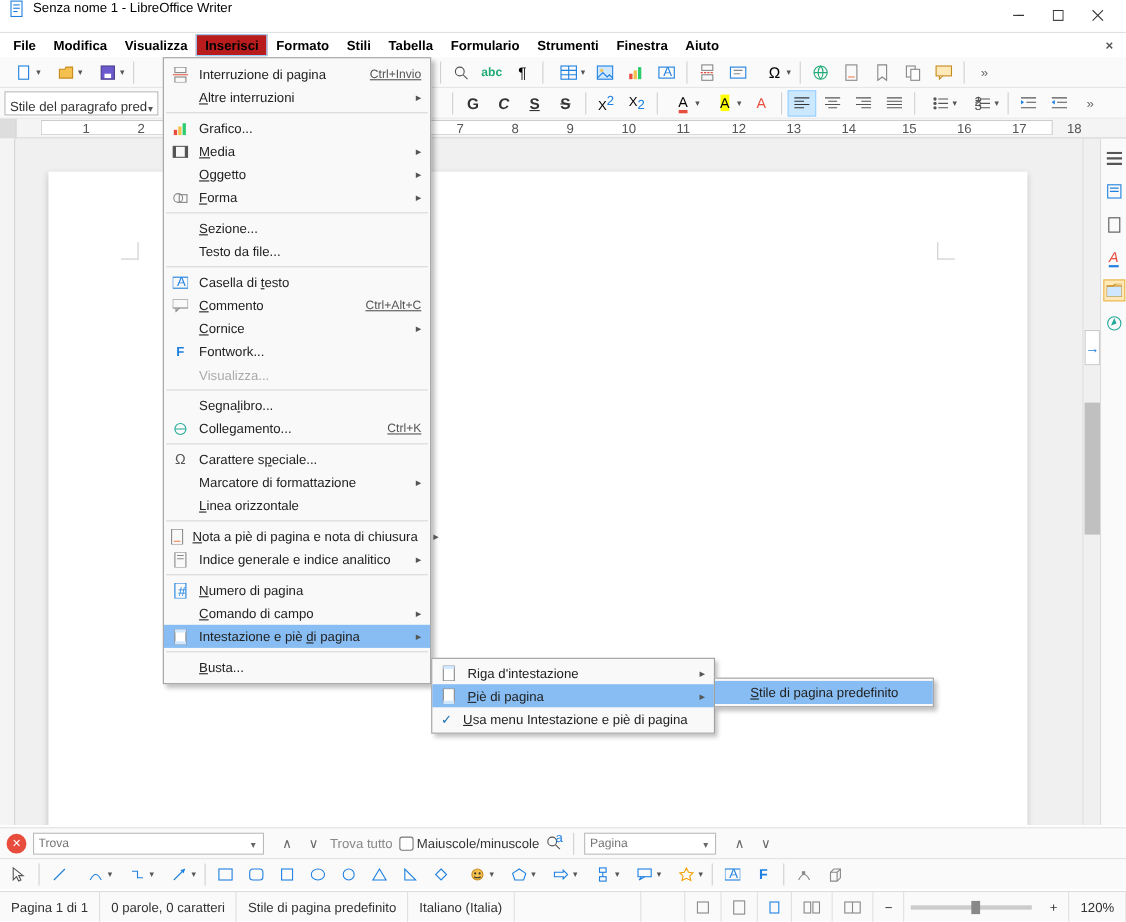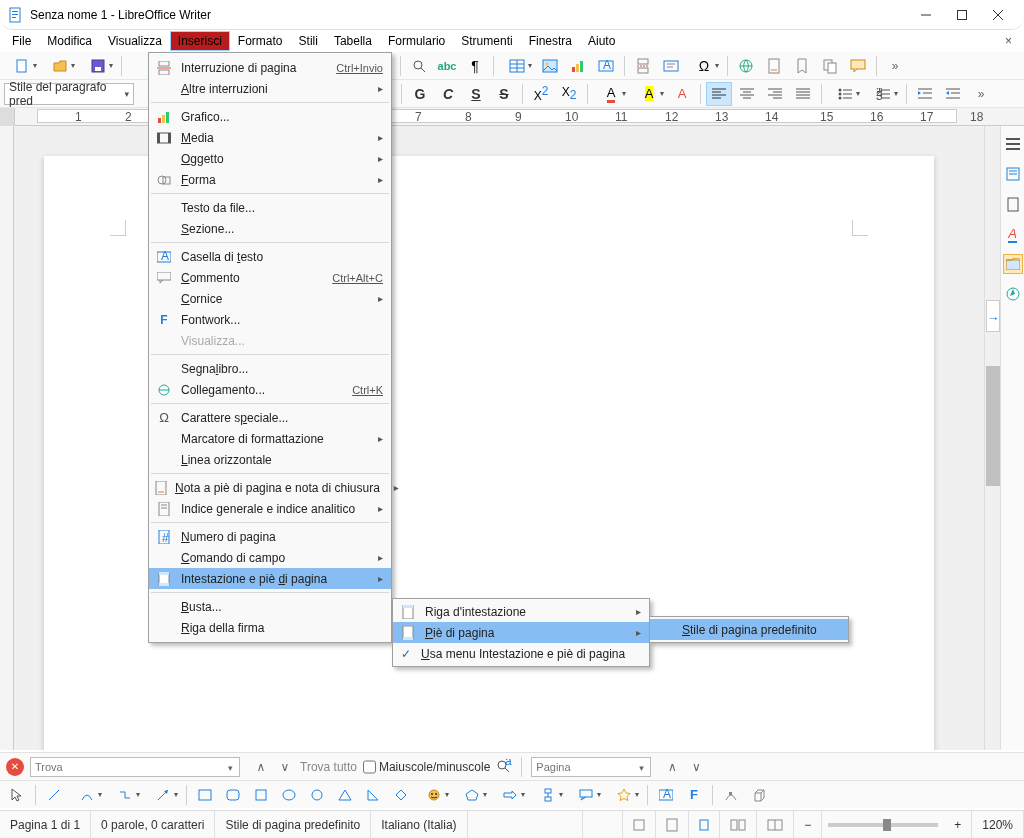--- a/index.html
+++ b/index.html
@@ -1,32 +1,32 @@
 <!DOCTYPE html>
 <html><head>
 <meta charset="utf-8">
 <style>
 * { margin:0; padding:0; box-sizing:border-box; font-family:"Segoe UI",Tahoma,sans-serif; font-size:12px; }
 body { width:1024px; height:838px; background:#fff; overflow:hidden; position:relative; }
-.titlebar { height:30px; background:#fff; display:flex; align-items:center; padding:0 8px; border-bottom:1px solid #e0e0e0;border-radius:13px;}
+.titlebar { height:30px; background:#fff; display:flex; align-items:flex-start; padding:0 8px; border-bottom:1px solid #e0e0e0;}
 .titlebar .doc-icon { width:16px; height:16px; margin-right:6px; }
 .titlebar .title { color:#000; }
 .titlebar .spacer { flex:1; }
 .winbtn { width:36px; height:28px; display:flex; align-items:center; justify-content:center; color:#333; }
-.menubar { height:22px; display:flex; align-items:center; padding:0 4px; background:#fff; }
+.menubar { height:22px; display:flex; align-items:center; padding:0 4px; background:#fff;font-weight:bold; }
 .menuitem { padding:3px 8px; cursor:default; }
 .menuitem.active { background:#b91c1c; border:1px solid #99d1ff; padding:2px 7px; }
 .menubar .closedoc { margin-left:auto; padding:0 8px; color:#555; }
 .toolbar { height:28px; background:#fafafa; display:flex; align-items:center; padding:2px 4px; gap:2px; border-bottom:1px solid #e6e6e6; overflow:hidden;}
 .tbtn { width:26px; height:24px; display:flex; align-items:center; justify-content:center; border:1px solid transparent; }
 .tbtn.split { width:36px; position:relative; }
 .tbtn.split::after { content:"▾"; font-size:8px; position:absolute; right:2px; color:#555;}
 .tbtn.pressed { background:#cce8ff; border:1px solid #99d1ff; }
 .sep { width:1px; height:20px; background:#d0d0d0; margin:0 3px; }
-.para-combo { width:130px; height:22px; border:1px solid #bbb; background:#fff; padding:0 4px; display:flex; align-items:center; font-size:11px; color:#333;}
+.para-combo { width:140px; height:22px; border:1px solid #bbb; background:#fff; padding:0 4px; display:flex; align-items:flex-end; font-size:11px; color:#333;}
 .para-combo::after { content:"▾"; margin-left:auto; font-size:9px; color:#555;}
 .ruler-row { height:18px; background:#eee; display:flex; }
 .ruler-corner { width:14px; background:#ddd; }
 .ruler-h { flex:1; background:#f4f4f4; border-left:1px solid #ccc; border-bottom:1px solid #ccc; position:relative; font-size:9px; color:#555; display:flex; align-items:center;}
 .ruler-h .white { position:absolute; top:1px; left:22px; height:14px; background:#fff; width:920px; box-shadow:0 0 0 1px #ccc inset;}
 .ruler-h span { position:absolute; top:2px; }
 .workarea { position:absolute; top:126px; left:0; right:40px; bottom:88px; background:#eee; display:flex; }
 .ruler-v { width:14px; background:#f4f4f4; border-right:1px solid #ccc;}
 .docarea { flex:1; overflow:hidden; position:relative; background:#f0f0f0;}
 .page { position:absolute; left:30px; top:30px; width:890px; height:680px; background:#fff; box-shadow:0 2px 6px rgba(0,0,0,.2);}
@@ -473,25 +473,25 @@
           <circle cx="5" cy="6" r="4" fill="none" stroke="#888"></circle>
           <rect x="6" y="3" width="7" height="7" fill="none" stroke="#888"></rect>
         </svg>
       </span>
       <span class="dlabel"><u>F</u>orma</span>
       <span class="darrow">▸</span>
     </div>
   <div class="dsep"></div>
   <div class="ditem">
       <span class="dicon"></span>
+      <span class="dlabel"><u>S</u>ezione...</span>
+    </div>
+  <div class="ditem">
+      <span class="dicon"></span>
       <span class="dlabel">Testo da file...</span>
-    </div>
-  <div class="ditem">
-      <span class="dicon"></span>
-      <span class="dlabel"><u>S</u>ezione...</span>
     </div>
   <div class="dsep"></div>
   <div class="ditem">
       <span class="dicon">
         <svg width="14" height="12">
           <rect x="0" y="1" width="14" height="10" fill="none" stroke="#1e80e0"></rect>
           <text x="4" y="9" font-size="8" fill="#1e80e0">A</text>
         </svg>
       </span>
       <span class="dlabel">Casella di <u>t</u>esto</span>
@@ -597,24 +597,20 @@
           <rect x="1" y="11" width="10" height="3" fill="#cfe8ff"></rect>
         </svg>
       </span>
       <span class="dlabel">Intestazione e piè <u>d</u>i pagina</span>
       <span class="darrow">▸</span>
     </div>
   <div class="dsep"></div>
   <div class="ditem">
       <span class="dicon"></span>
       <span class="dlabel"><u>B</u>usta...</span>
-    </div>
-  <div class="ditem">
-      <span class="dicon"></span>
-      <span class="dlabel"><u>R</u>iga della firma</span>
     </div>
 </div>
 
 <div class="submenu">
   <div class="ditem">
       <span class="dicon">
         <svg width="12" height="14">
           <rect x="1" y="0" width="10" height="14" fill="#fff" stroke="#888"></rect>
           <rect x="1" y="0" width="10" height="3" fill="#cfe8ff"></rect>
         </svg>

